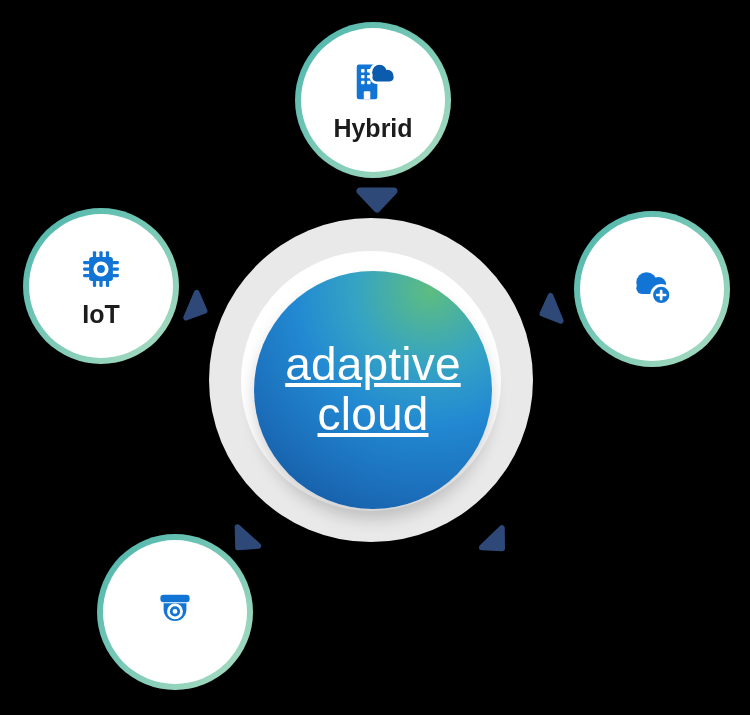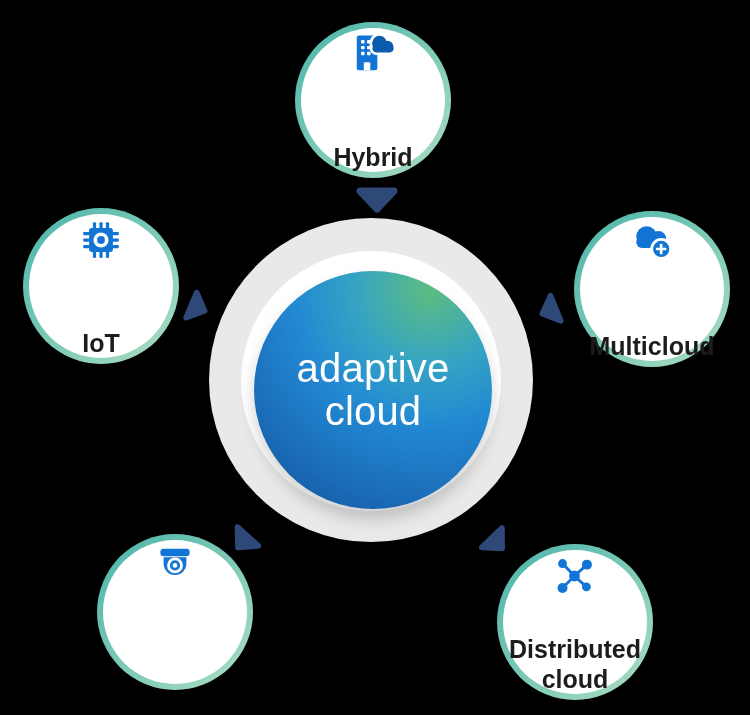--- a/index.html
+++ b/index.html
@@ -30,30 +30,30 @@
   .disc-gradient{
     left:254px;top:271px;width:238px;height:238px;
     background:radial-gradient(circle at 74% 8%,
       var(--grad-green) 0%, var(--grad-teal) 27%, var(--grad-blue) 48%,
       #1b6cb8 75%, var(--grad-deep) 100%);
     box-shadow:0 10px 16px rgba(0,0,0,0.18);
     display:flex;align-items:center;justify-content:center;
   }
   .center-label{
     width:185px;text-align:center;color:var(--center-text);
-    font-size:40px;font-weight:400;line-height:1.08;letter-spacing:0.2px;
+    font-size:46px;font-weight:400;line-height:1.08;letter-spacing:0.2px;text-decoration:underline;
   }
   
   .satellite{
     position:absolute;width:156px;height:156px;border-radius:50%;
     background:linear-gradient(135deg,var(--ring-teal) 10%,var(--ring-mint) 95%);
   }
   .satellite-inner{
     position:absolute;inset:6px;border-radius:50%;background:#ffffff;
-    display:flex;flex-direction:column;align-items:center;justify-content:space-between;gap:5px;
+    display:flex;flex-direction:column;align-items:center;justify-content:center;gap:5px;
   }
   .sat-hybrid{left:295px;top:22px;}
   .sat-iot{left:23px;top:208px;text-decoration:underline;}
   .sat-multicloud{left:574px;top:211px;}
   .sat-edge{left:97px;top:534px;}
   .sat-distributed{left:497px;top:544px;}
   .sat-icon{width:52px;height:52px;display:block;}
   .sat-label{
     width:148px;text-align:center;color:var(--label-color);
     font-size:25px;font-weight:700;line-height:1.18;
@@ -162,50 +162,29 @@
       <svg class="sat-icon" viewBox="0 0 48 48">
         <g fill="var(--icon-blue)">
           <circle cx="19" cy="18" r="9.5"></circle>
             <circle cx="30" cy="20" r="7"></circle>
           <rect x="9.5" y="18" width="27" height="10.5" rx="5.2"></rect>
         </g>
         <circle cx="32.5" cy="29.5" r="8.8" fill="var(--icon-blue)" stroke="#ffffff" stroke-width="2.6"></circle>
         <rect x="27.6" y="28.3" width="9.8" height="2.5" rx="1" fill="#ffffff"></rect>
         <rect x="31.2" y="24.7" width="2.5" height="9.8" rx="1" fill="#ffffff"></rect>
       </svg>
-      <div class="sat-label">Multicloud</div>
     </div>
   </div>
 
   <div class="satellite sat-edge">
     <div class="satellite-inner">
       <svg class="sat-icon" viewBox="0 0 48 48">
         <rect x="10.5" y="8" width="27" height="7" rx="3" fill="var(--icon-blue)"></rect>
         <path d="M13.5 16 h21 v5.8 a10.5 10.5 0 0 1 -21 0 z" fill="var(--icon-blue)"></path>
         <circle cx="24" cy="23.5" r="7.3" fill="#ffffff"></circle>
         <circle cx="24" cy="23.5" r="4.7" fill="var(--icon-blue)"></circle>
         <circle cx="24" cy="23.5" r="2.2" fill="#ffffff"></circle>
       </svg>
     </div>
   </div>
 
-  <div class="satellite sat-distributed">
-    <div class="satellite-inner">
-      <svg class="sat-icon" viewBox="0 0 48 48">
-        <g stroke="var(--icon-blue)" stroke-width="2.6">
-          <line x1="23.5" y1="24" x2="12.5" y2="12.5"></line>
-          <line x1="23.5" y1="24" x2="35" y2="13.5"></line>
-          <line x1="23.5" y1="24" x2="12.5" y2="35"></line>
-          <line x1="23.5" y1="24" x2="34.5" y2="34"></line>
-        </g>
-        <g fill="var(--icon-blue)">
-          <circle cx="23.5" cy="24" r="5"></circle>
-          <circle cx="12.5" cy="12.5" r="4.1"></circle>
-          <circle cx="35" cy="13.5" r="4.6"></circle>
-          <circle cx="12.5" cy="35" r="4.6"></circle>
-          <circle cx="34.5" cy="34" r="4.1"></circle>
-        </g>
-      </svg>
-      <div class="sat-label">Distributed cloud</div>
-    </div>
-  </div>
 
 </div>
 
 </body></html>

